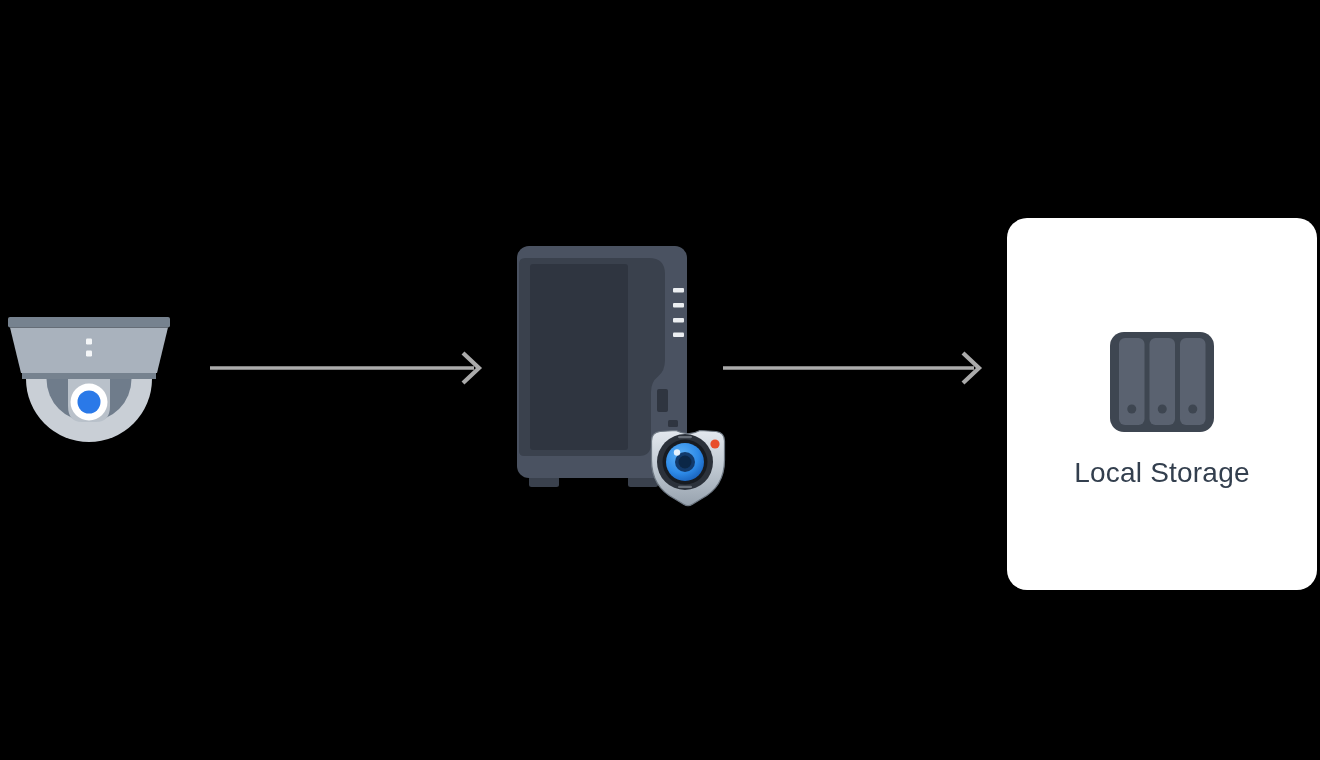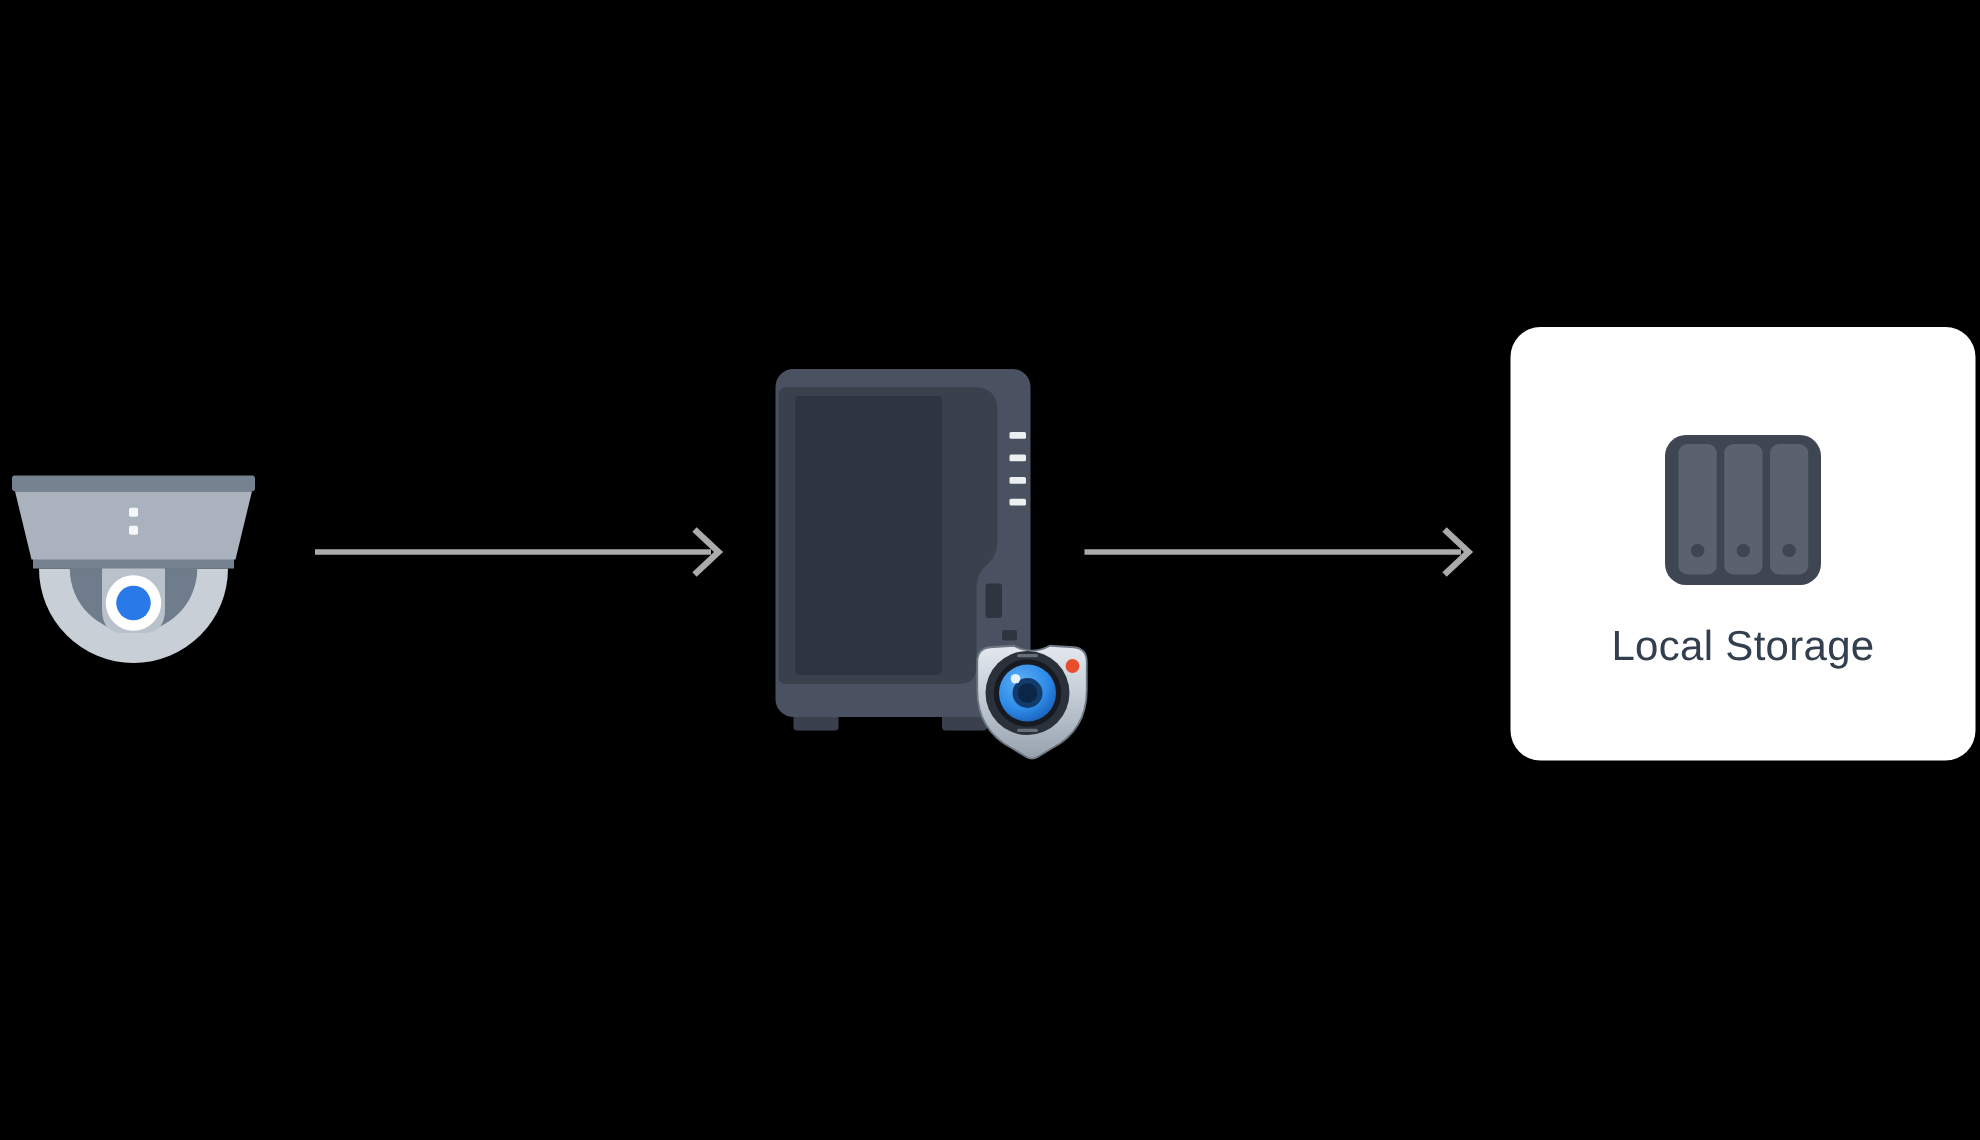--- a/index.html
+++ b/index.html
@@ -37,21 +37,21 @@
   .lens-ring-outer{fill:#2b313a;}
   .lens-ring-deep{fill:#171b21;}
   .lens-pupil{fill:#123a6b;}
   .lens-pupil-core{fill:#0b2747;}
   .lens-highlight{fill:#ffffff;opacity:.85;}
   .record-dot{fill:var(--record-red,#e84e2b);}
   .lens-mark{fill:#9aa2ab;opacity:.55;}
 
   
   .storage-card{
-    position:absolute;left:1007px;top:218px;width:310px;height:289px;
+    position:absolute;left:1007px;top:218px;width:310px;height:372px;
     background:var(--card-bg,#ffffff);
     border-radius:20px;
     display:flex;flex-direction:column;align-items:center;justify-content:center;
     gap:26px;box-sizing:border-box;padding-top:12px;
   }
   .storage-icon{width:104px;height:100px;display:block;}
   .st-frame{fill:var(--storage-icon-frame,#3e4651);}
   .st-bay{fill:var(--storage-icon-bay,#5a6270);}
   .storage-label{
     font-size:28px;font-weight:500;letter-spacing:.2px;

